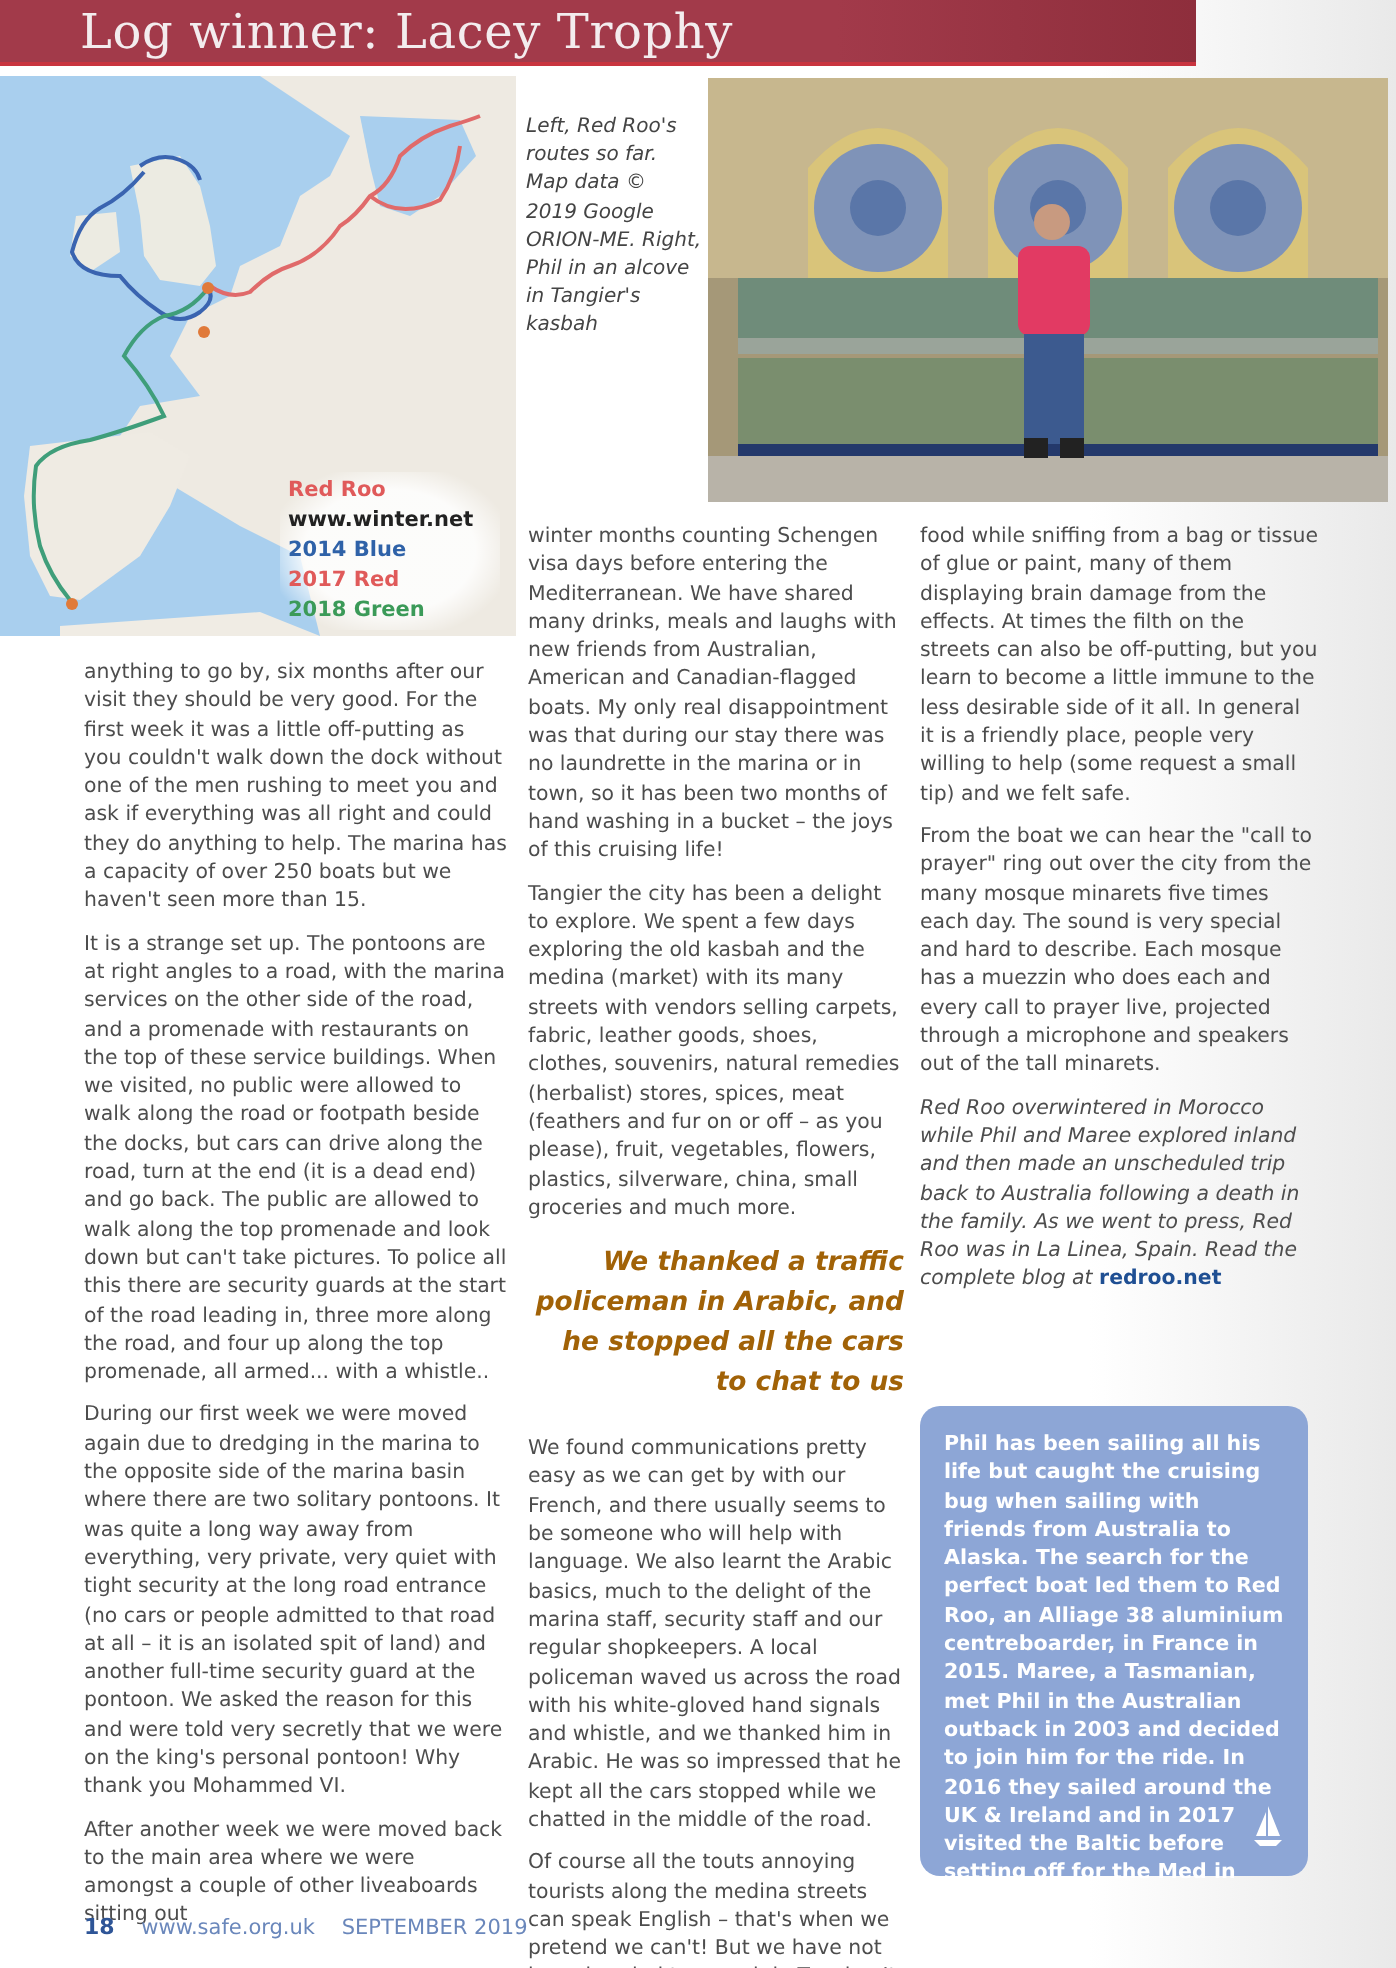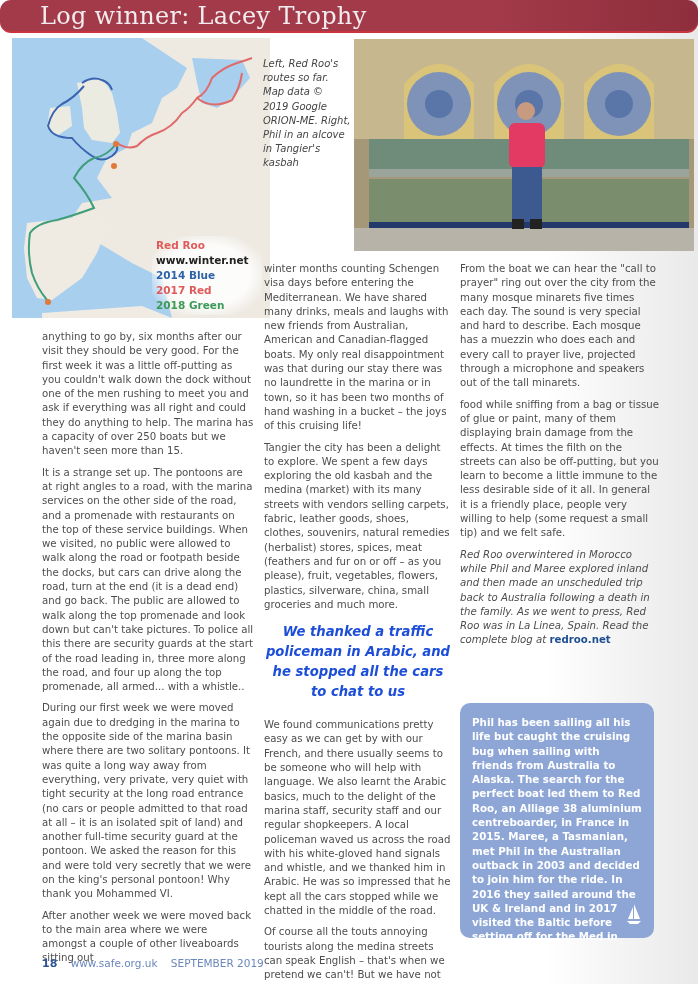--- a/index.html
+++ b/index.html
@@ -8,39 +8,37 @@
     background: #ffffff;
     font-family: "DejaVu Sans", sans-serif;
     color: #4a4a4a;
     position: relative;
   }
   .page-bg {
     position: absolute; left: 0; top: 0; width: 698px; height: 984px;
     background: linear-gradient(90deg, #ffffff 0%, #ffffff 78%, #e9e9e9 100%);
   }
   .header {
-    position: absolute; left: 0; top: 0; width: 698px; height: 33px;
+    position: absolute; left: 0; top: 0; width: 598px; height: 33px;
     background: linear-gradient(90deg, #a23a4a 0%, #a23a4a 70%, #8e2e3c 100%);
     border-bottom: 2px solid #c9343f;
-    border-radius: 11px;
   }
   .header h1 {
     position: absolute; left: 40px; top: 2px;
     font-family: "DejaVu Serif", serif;
     font-weight: normal;
     font-size: 24px;
     color: #f3ecee;
     letter-spacing: 0.3px;
   }
   
   .map {
     position: absolute; left: 0; top: 38px; width: 258px; height: 280px;
     background: #a9cfee;
     overflow: hidden;
-    margin-left: 12px;
   }
   .map svg { position: absolute; left: 0; top: 0; }
   .map-legend {
     position: absolute; left: 140px; top: 198px; width: 110px;
     font-family: "DejaVu Sans", sans-serif;
     font-weight: bold; font-size: 10.5px; line-height: 15px;
     background: radial-gradient(ellipse at center, rgba(255,255,255,0.85) 55%, rgba(255,255,255,0) 80%);
     padding: 2px 4px;
   }
   .lg-red { color: #e05a5a; }
@@ -54,22 +52,22 @@
   .photo {
     position: absolute; left: 354px; top: 39px; width: 340px; height: 212px;
     overflow: hidden; background: #8d8470;
   }
   .columns { position: absolute; font-size: 10.2px; line-height: 14.3px; color: #4d4d4d; }
   .col1 { left: 42px; top: 330px; width: 212px; }
   .col2 { left: 264px; top: 262px; width: 188px; }
   .col3 { left: 460px; top: 262px; width: 200px; }
   .columns p { margin-bottom: 7px; }
   .pullquote {
-    color: #1d4ed8; font-style: italic; font-weight: bold;
-    font-size: 13.2px; line-height: 20px; text-align: center;
+    color: #a16207; font-style: italic; font-weight: bold;
+    font-size: 13.2px; line-height: 20px; text-align: right;
     margin: 10px 0 16px 0;
   }
   .italic { font-style: italic; }
   .link { color: #1f4f93; font-weight: bold; font-style: normal; }
   .bio-box {
     position: absolute; left: 460px; top: 703px; width: 194px; height: 235px;
     background: #8da6d6; border-radius: 10px;
     color: #ffffff; font-weight: bold; font-size: 10.3px; line-height: 14.3px;
     padding: 12px 10px 10px 12px;
   }
@@ -155,22 +153,22 @@
 
 <div class="columns col2">
   <p>winter months counting Schengen visa days before entering the Mediterranean. We have shared many drinks, meals and laughs with new friends from Australian, American and Canadian-flagged boats. My only real disappointment was that during our stay there was no laundrette in the marina or in town, so it has been two months of hand washing in a bucket – the joys of this cruising life!</p>
   <p>Tangier the city has been a delight to explore. We spent a few days exploring the old kasbah and the medina (market) with its many streets with vendors selling carpets, fabric, leather goods, shoes, clothes, souvenirs, natural remedies (herbalist) stores, spices, meat (feathers and fur on or off – as you please), fruit, vegetables, flowers, plastics, silverware, china, small groceries and much more.</p>
   <div class="pullquote">We thanked a traffic policeman in Arabic, and he stopped all the cars to chat to us</div>
   <p>We found communications pretty easy as we can get by with our French, and there usually seems to be someone who will help with language. We also learnt the Arabic basics, much to the delight of the marina staff, security staff and our regular shopkeepers. A local policeman waved us across the road with his white-gloved hand signals and whistle, and we thanked him in Arabic. He was so impressed that he kept all the cars stopped while we chatted in the middle of the road.</p>
   <p>Of course all the touts annoying tourists along the medina streets can speak English – that's when we pretend we can't! But we have not been hassled too much in Tangier. It has been distressing to see the number of young boys and men begging on the street for money for</p>
 </div>
 
 <div class="columns col3">
+  <p>food while sniffing from a bag or tissue of glue or paint, many of them displaying brain damage from the effects. At times the filth on the streets can also be off-putting, but you learn to become a little immune to the less desirable side of it all. In general it is a friendly place, people very willing to help (some request a small tip) and we felt safe.</p>
   <p>From the boat we can hear the "call to prayer" ring out over the city from the many mosque minarets five times each day. The sound is very special and hard to describe. Each mosque has a muezzin who does each and every call to prayer live, projected through a microphone and speakers out of the tall minarets.</p>
-  <p>food while sniffing from a bag or tissue of glue or paint, many of them displaying brain damage from the effects. At times the filth on the streets can also be off-putting, but you learn to become a little immune to the less desirable side of it all. In general it is a friendly place, people very willing to help (some request a small tip) and we felt safe.</p>
   <p class="italic"><span>Red Roo overwintered in Morocco while Phil and Maree explored inland and then made an unscheduled trip back to Australia following a death in the family. As we went to press, Red Roo was in La Linea, Spain. Read the complete blog at </span><span class="link">redroo.net</span></p>
 </div>
 
 <div class="bio-box">
   <div>Phil has been sailing all his life but caught the cruising bug when sailing with friends from Australia to Alaska. The search for the perfect boat led them to Red Roo, an Alliage 38 aluminium centreboarder, in France in 2015. Maree, a Tasmanian, met Phil in the Australian outback in 2003 and decided to join him for the ride. In 2016 they sailed around the UK &amp; Ireland and in 2017 visited the Baltic before setting off for the Med in spring 2018.</div>
   <span class="boat-icon">
     <svg width="16" height="22" viewBox="0 0 16 22">
       <path d="M8 1 L14 16 L8 16 Z" fill="#ffffff"></path>
       <path d="M7 4 L2 16 L7 16 Z" fill="#ffffff"></path>
       <path d="M1 18 L15 18 L12 21 L4 21 Z" fill="#ffffff"></path>

